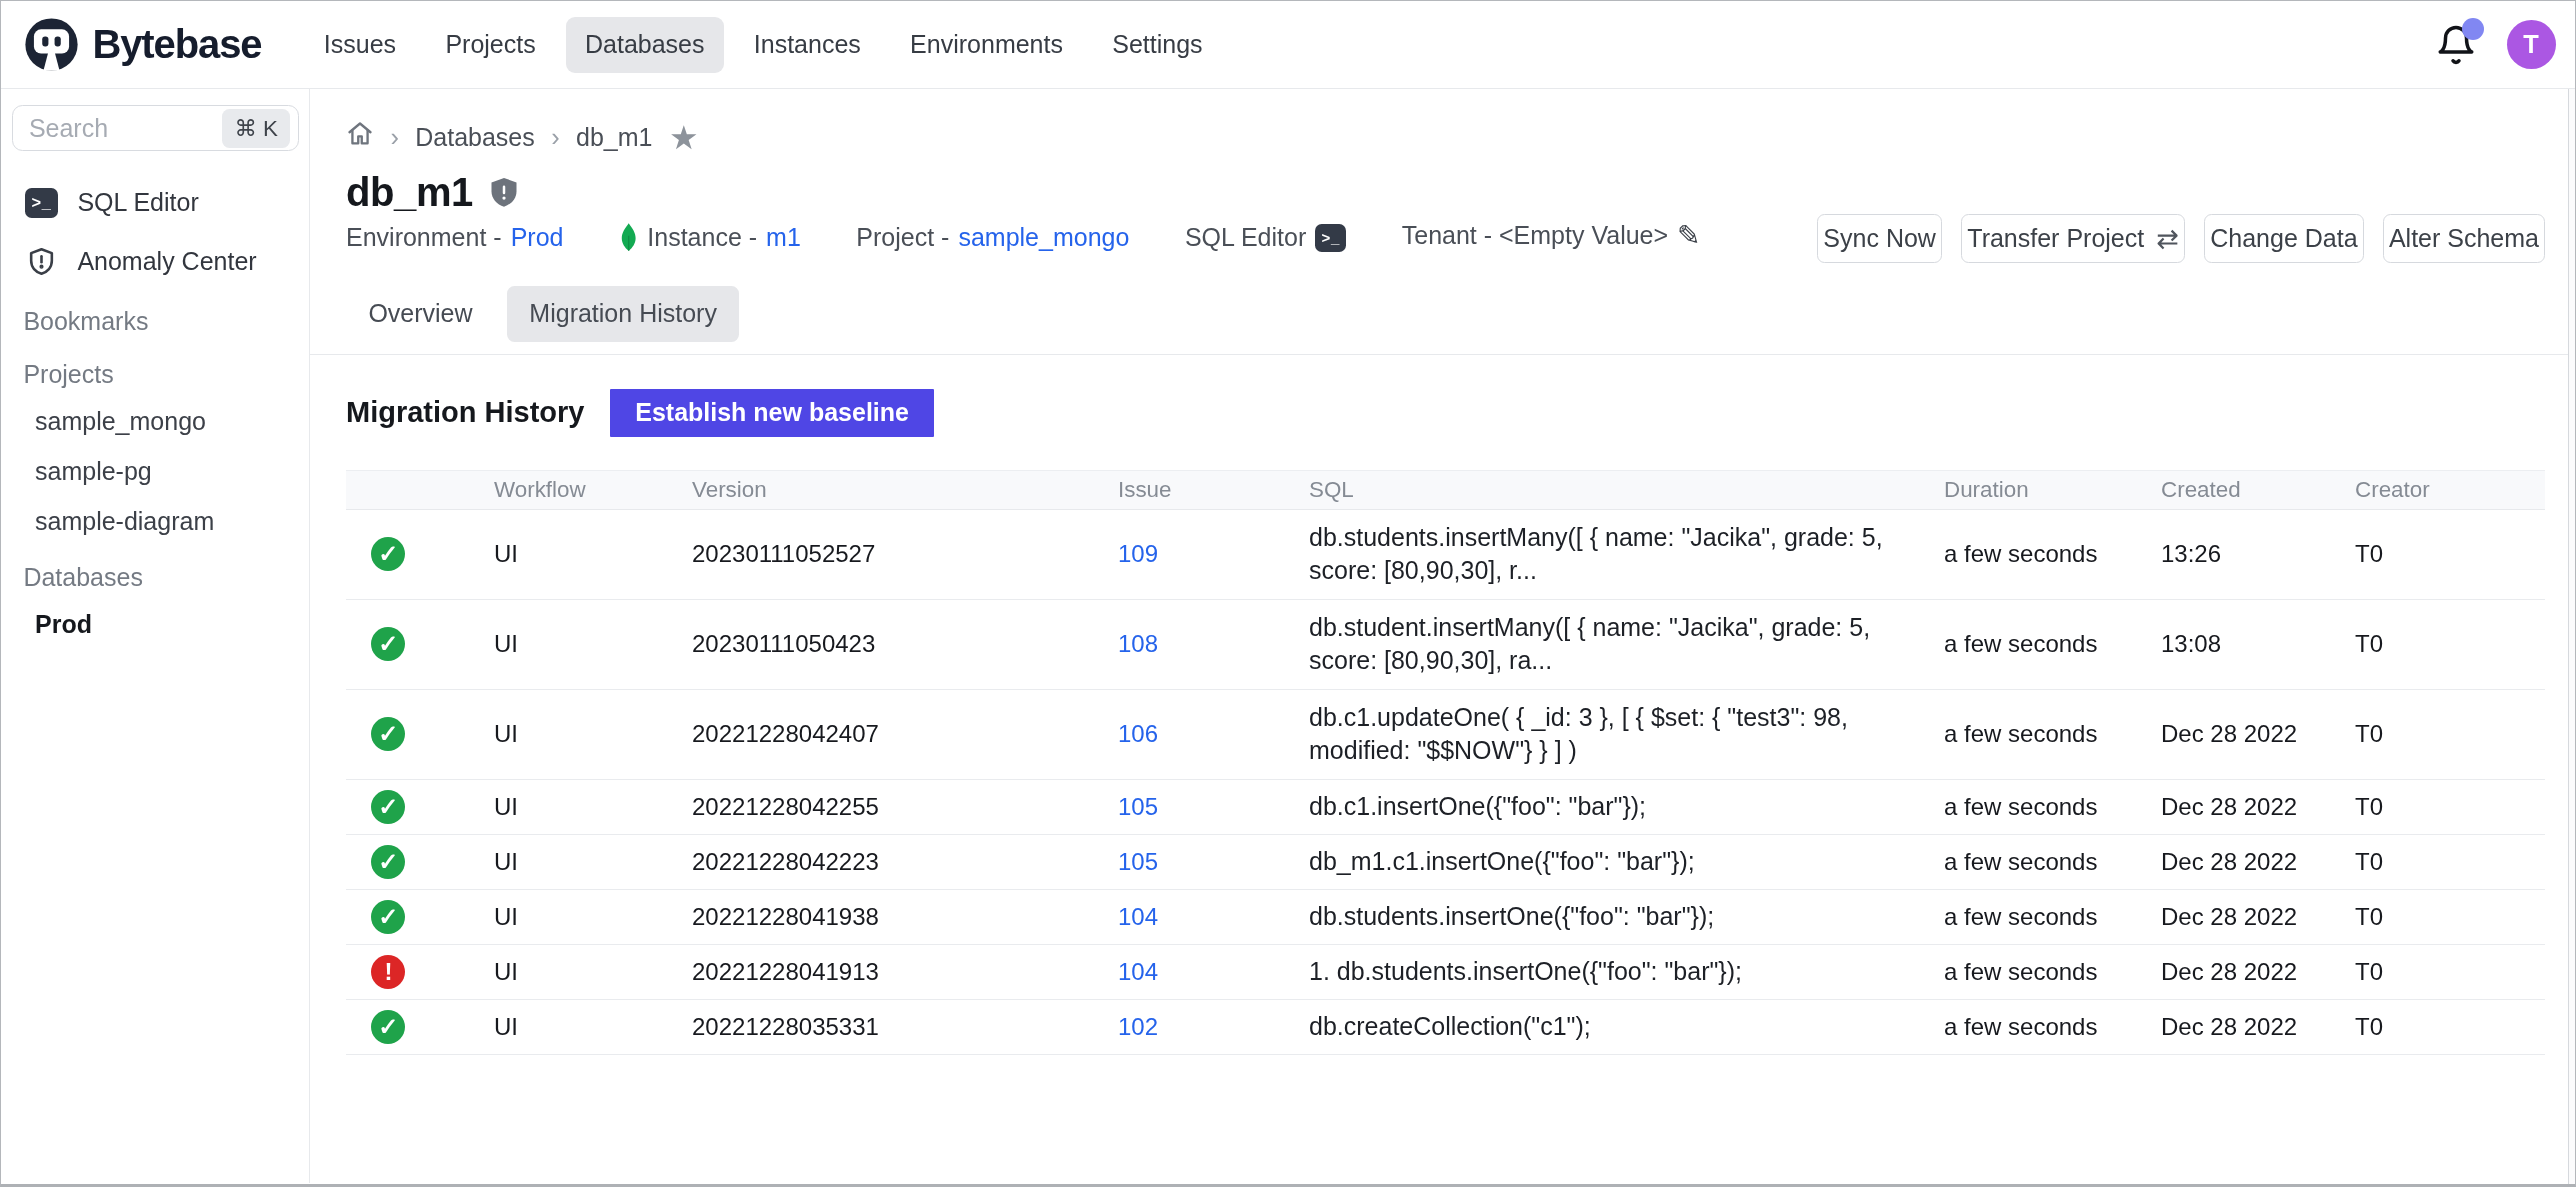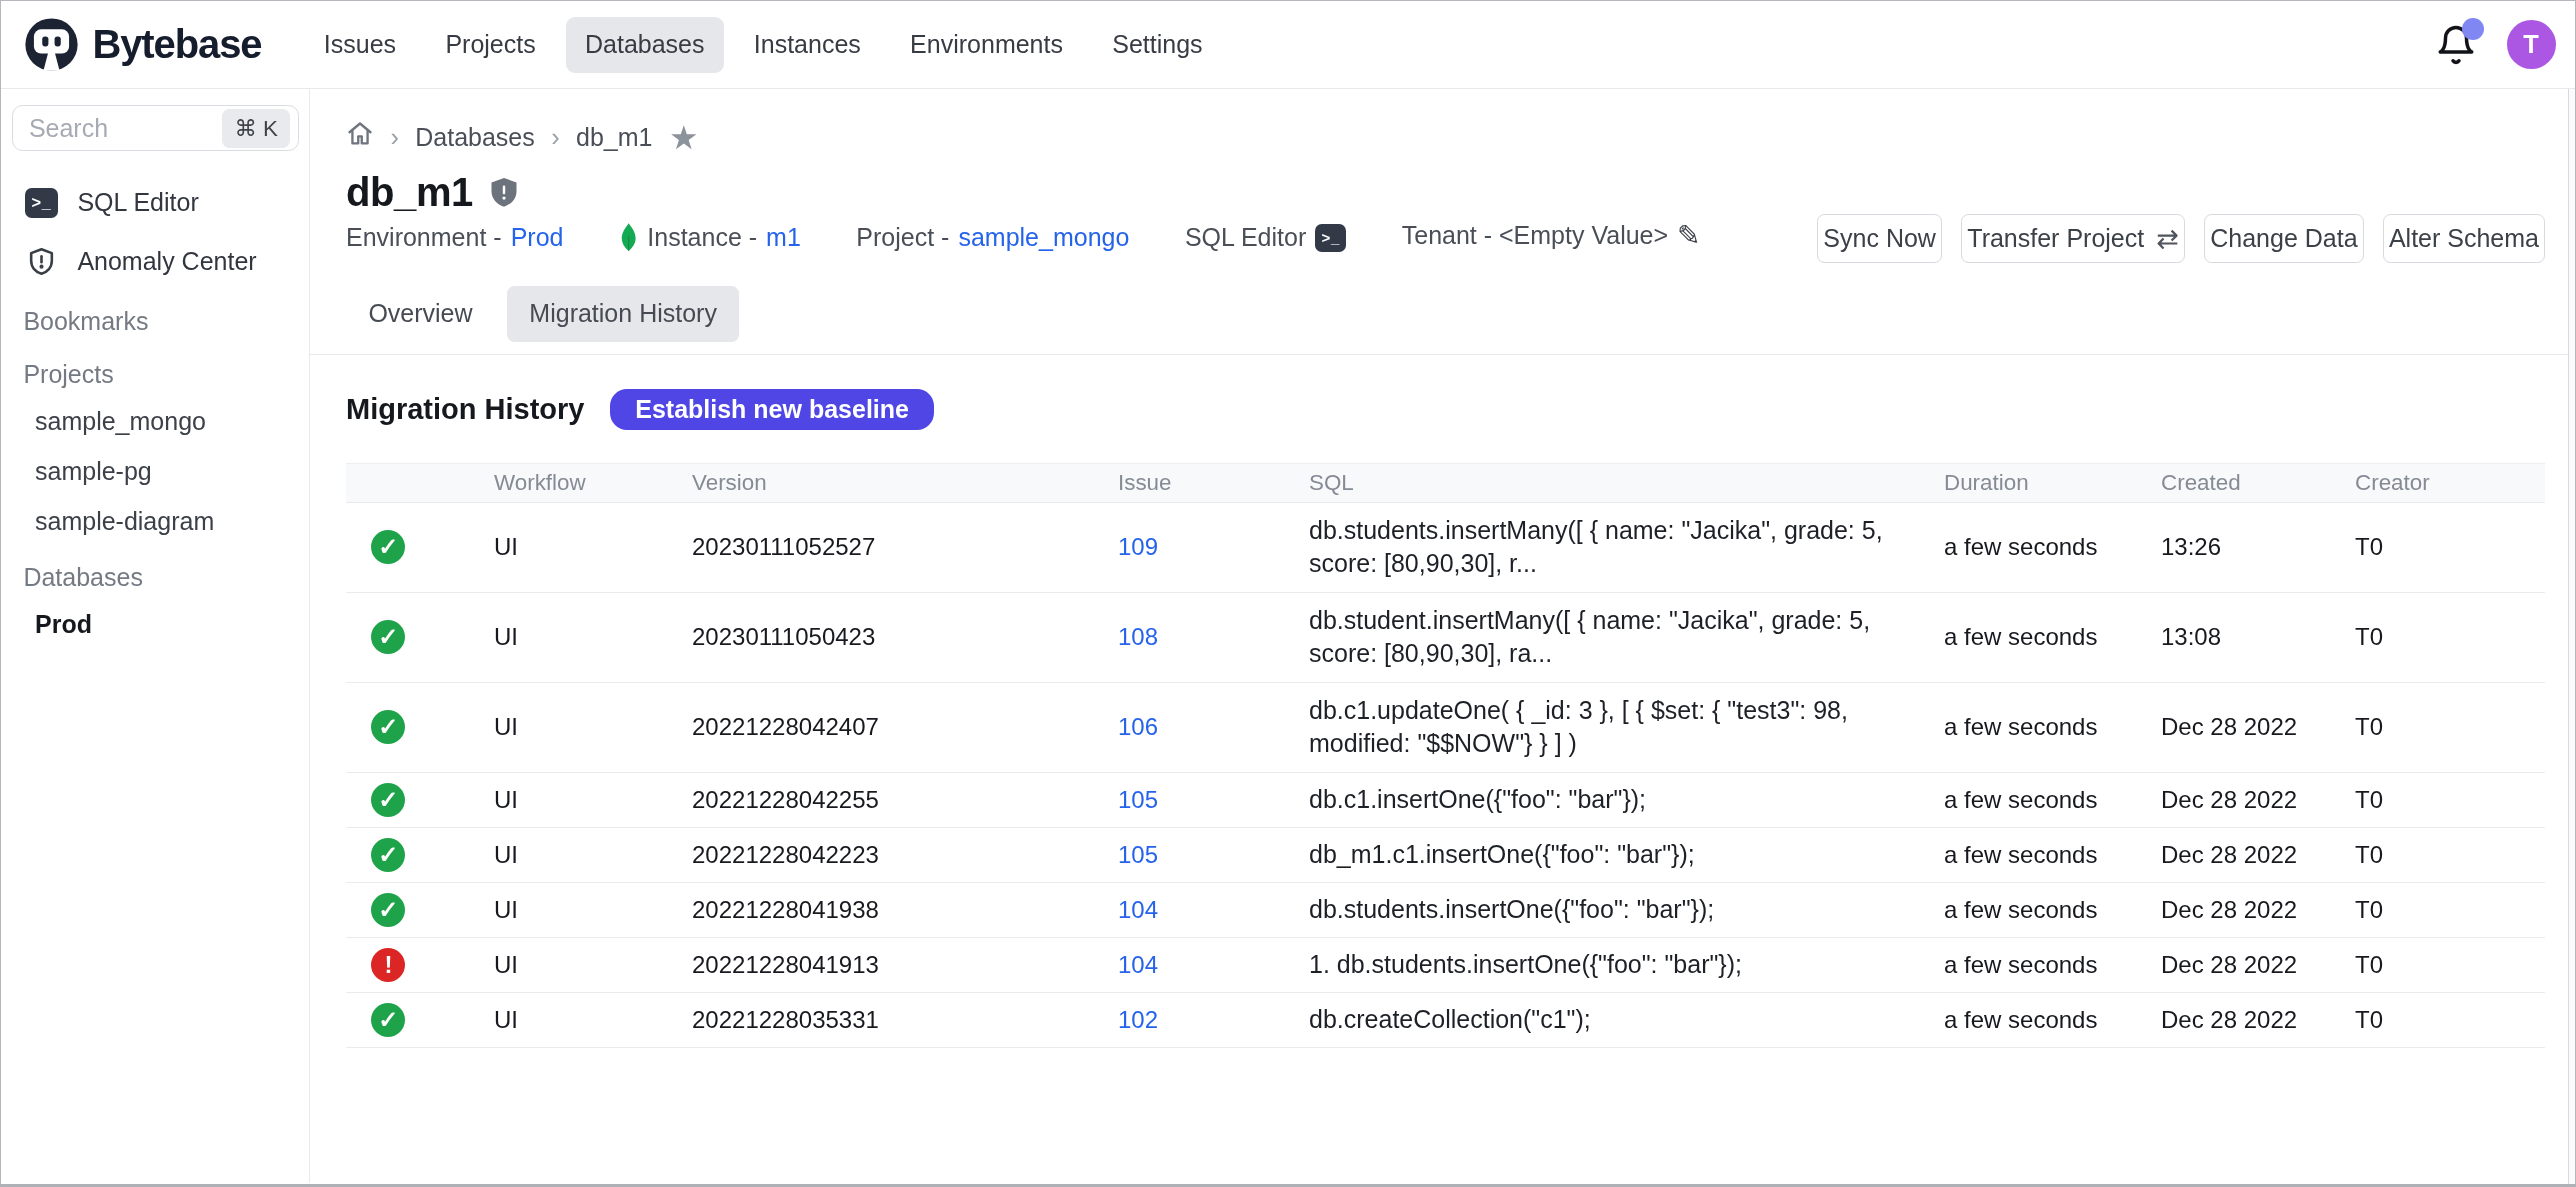--- a/index.html
+++ b/index.html
@@ -65,21 +65,21 @@
 
   
   .tabs { display:flex; align-items:center; gap:12px; margin-top:22.4px; }
   .tab { font-size:25px; color:#464b53; padding:13.5px 22.4px; border-radius:7.5px; cursor:pointer; }
   .tab.active { background:#e6e7ea; }
   .tab-divider { border-bottom:1.5px solid #e7e9ec; margin:12px -31px 0 -36px; }
 
   
   .section-head { display:flex; align-items:center; gap:25.4px; margin-top:34px; }
   .section-title { font-size:29px; font-weight:700; color:#15181d; }
-  .btn-primary { background:var(--accent,#4f46e5); color:#fff; border:none; border-radius:17px; height:41px; padding:0 25.4px; font-size:25px; font-weight:600; font-family:"Liberation Sans",sans-serif; cursor:pointer; }
+  .btn-primary { background:var(--accent,#4f46e5); color:#fff; border:none; border-radius:1px; height:48px; padding:0 25.4px; font-size:25px; font-weight:600; font-family:"Liberation Sans",sans-serif; cursor:pointer; }
 
   
   .mtable { margin-top:33px; width:2199px; border-top:0.7px solid #eceef1; }
   .trow, .thead { display:grid; grid-template-columns:133px 198px 426px 191px 635px 217px 194px 205px; align-items:center; }
   .thead { background:#f8f9fb; height:39px; border-bottom:1.5px solid #e7e9ec; font-size:22.4px; color:#858b94; }
   .thead > div { padding-left:15px; }
   .trow { border-bottom:1.5px solid #e9ebee; font-size:24px; color:#17191e; }
   .trow.r2 { height:90px; } .trow.r1 { height:55px; }
   .cell { padding-left:15px; }
   .c-status { display:flex; justify-content:flex-start; padding-left:25.4px; }

